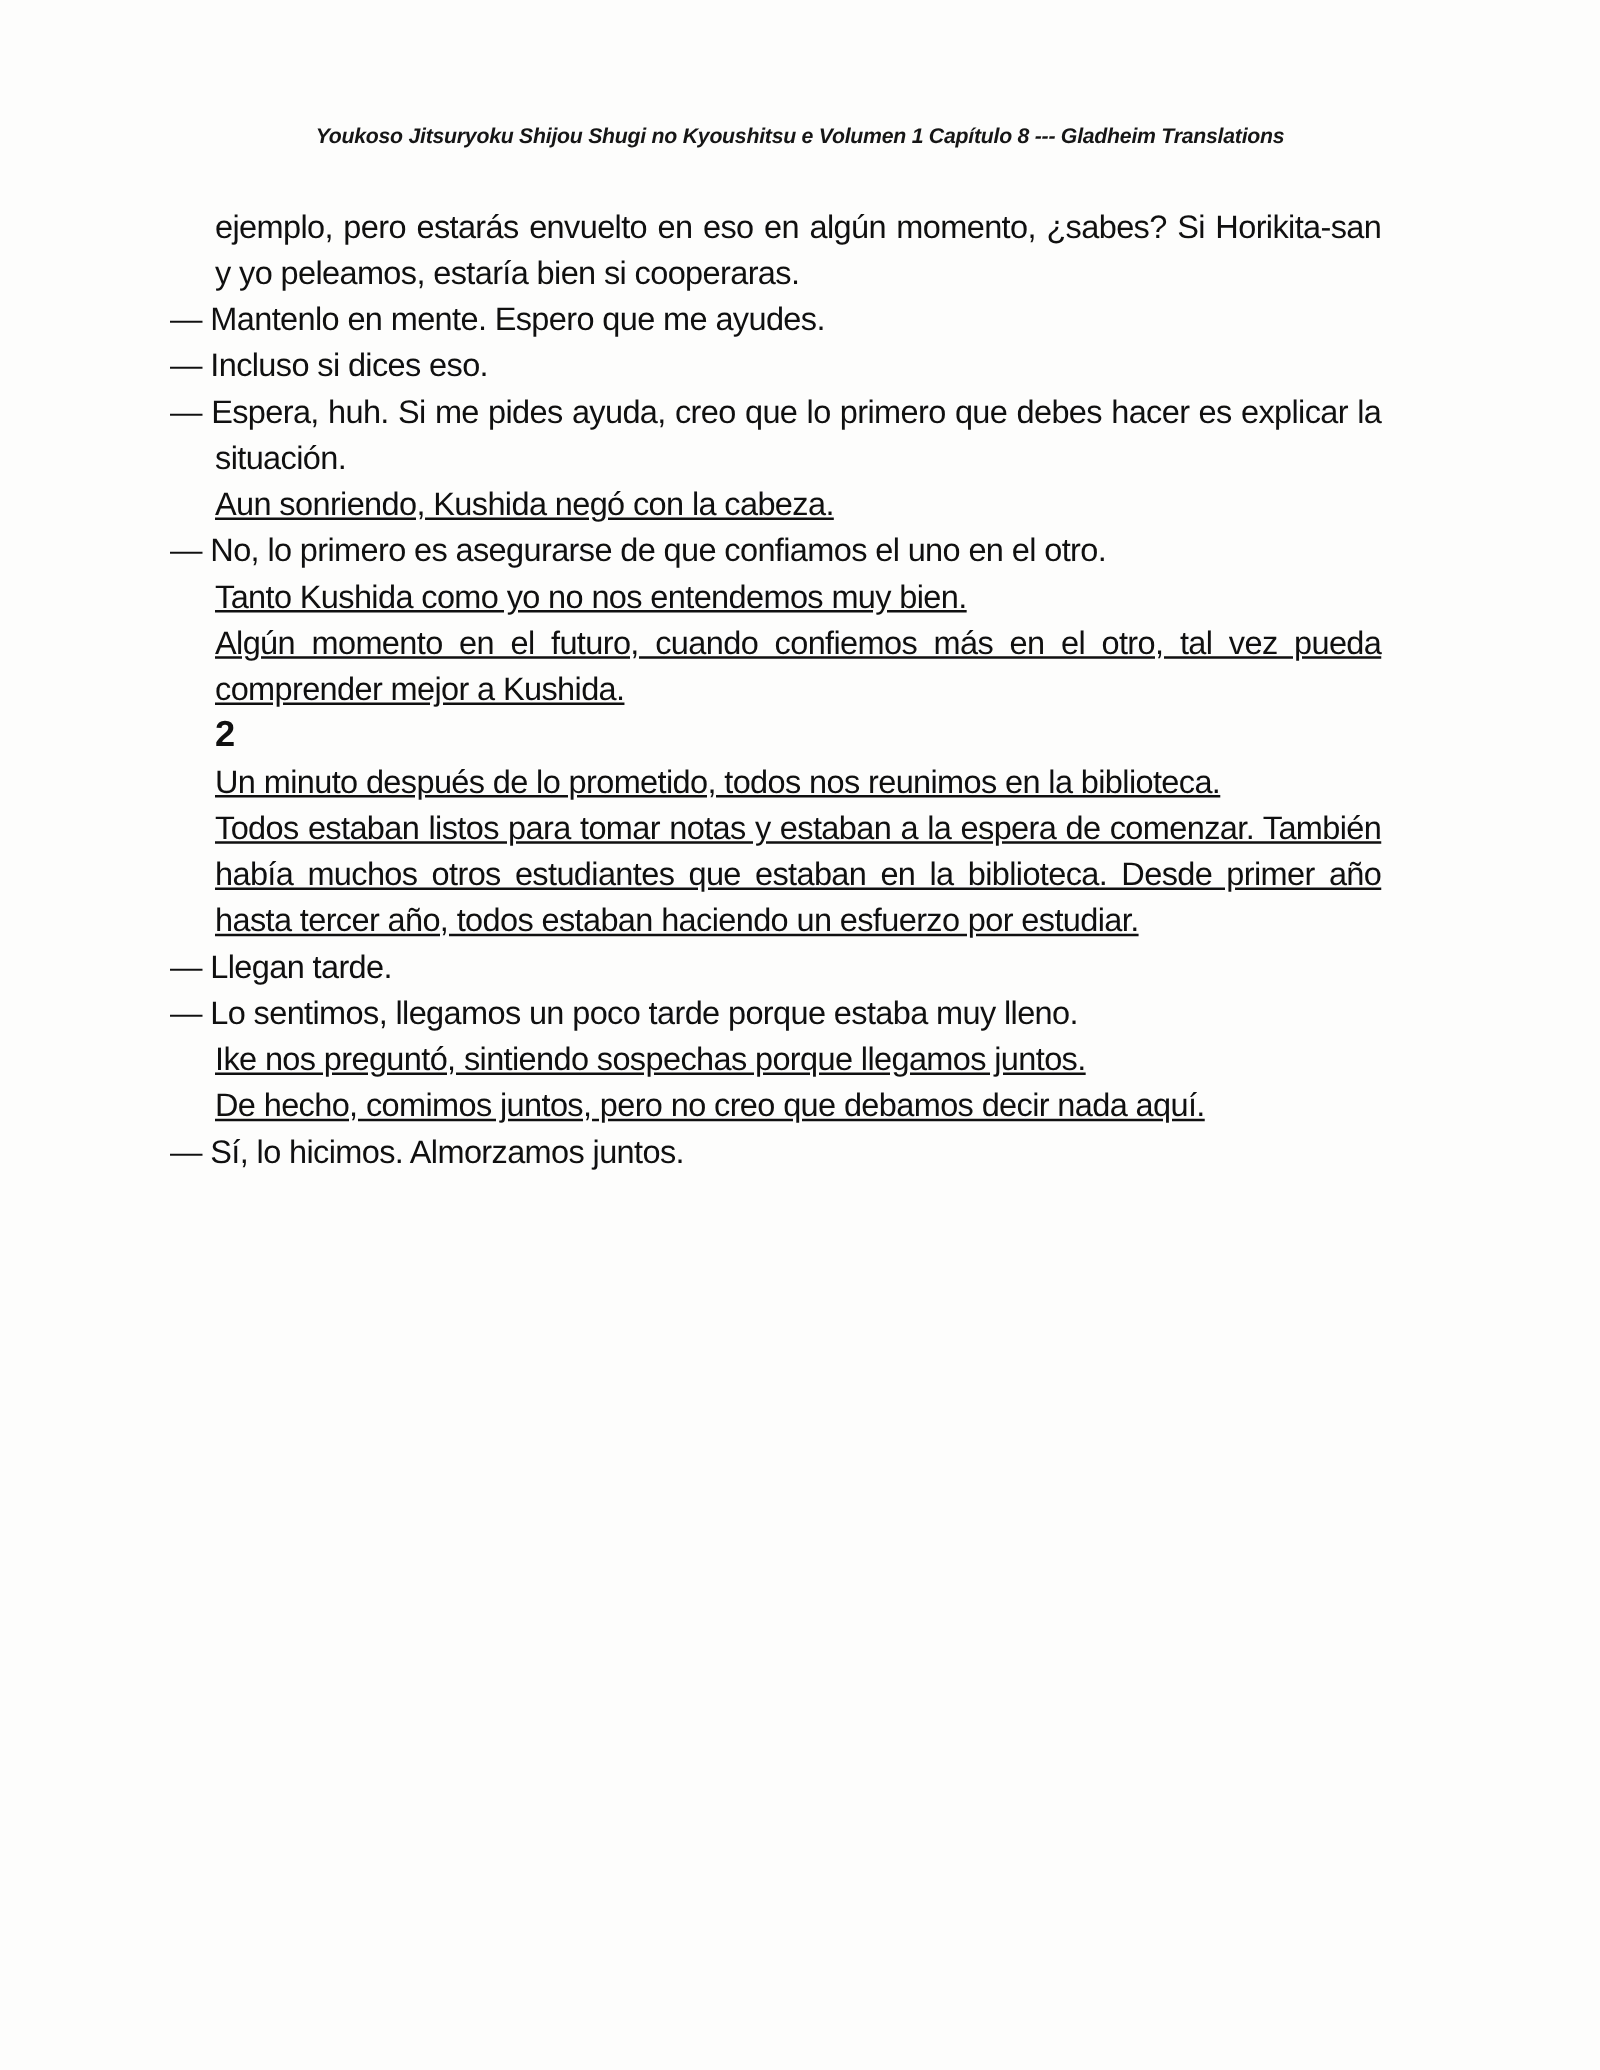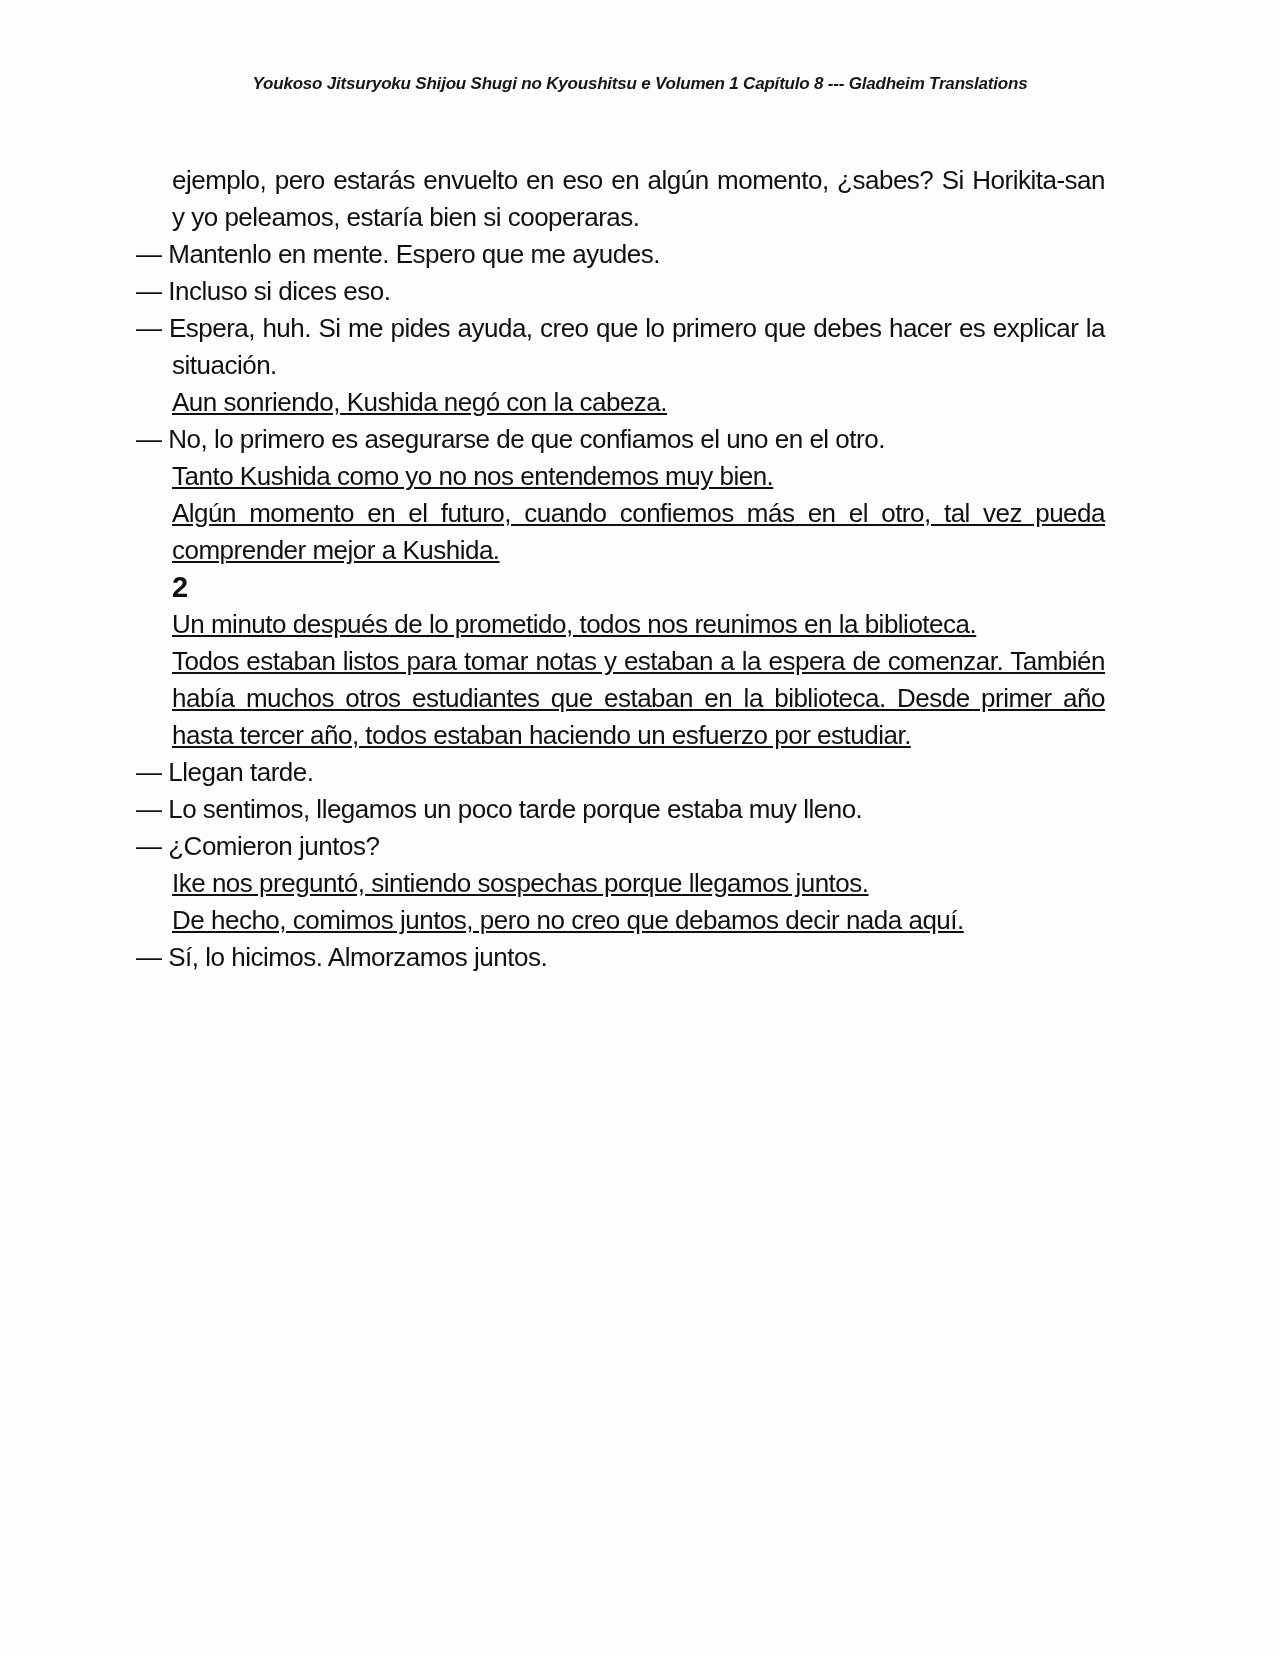--- a/index.html
+++ b/index.html
@@ -9,32 +9,32 @@
   body {
     width: 1280px;
     height: 1656px;
     background: #fdfdfc;
     color: #101010;
     font-family: "Liberation Sans", sans-serif;
     overflow: hidden;
     position: relative;
   }
   .page-header {
-    padding-top: 74px;
+    padding-top: 99px;
     width: 100%;
     text-align: center;
     font-size: 17px;
     font-style: italic;
     font-weight: 700;
     letter-spacing: -0.2px;
     color: #161616;
   }
   .content {
     margin-left: 172px;
-    margin-top: 68px;
+    margin-top: 44px;
     width: 933px;
     font-size: 26px;
     line-height: 37px;
     letter-spacing: -0.5px;
     text-align: justify;
   }
   .content p {
     margin: 0;
     padding: 0;
   }
@@ -70,17 +70,16 @@
     <p class="dialogue">— Espera, huh. Si me pides ayuda, creo que lo primero que debes hacer es explicar la situación.</p>
     <p class="para">Aun sonriendo, Kushida negó con la cabeza.</p>
     <p class="dialogue">— No, lo primero es asegurarse de que confiamos el uno en el otro.</p>
     <p class="para">Tanto Kushida como yo no nos entendemos muy bien.</p>
     <p class="para">Algún momento en el futuro, cuando confiemos más en el otro, tal vez pueda comprender mejor a Kushida.</p>
     <p class="section-number">2</p>
     <p class="para">Un minuto después de lo prometido, todos nos reunimos en la biblioteca.</p>
     <p class="para">Todos estaban listos para tomar notas y estaban a la espera de comenzar. También había muchos otros estudiantes que estaban en la biblioteca. Desde primer año hasta tercer año, todos estaban haciendo un esfuerzo por estudiar.</p>
     <p class="dialogue">— Llegan tarde.</p>
     <p class="dialogue">— Lo sentimos, llegamos un poco tarde porque estaba muy lleno.</p>
-    <p class="dialogue">— ¿Comieron juntos?</p>
     <p class="para">Ike nos preguntó, sintiendo sospechas porque llegamos juntos.</p>
     <p class="para">De hecho, comimos juntos, pero no creo que debamos decir nada aquí.</p>
     <p class="dialogue">— Sí, lo hicimos. Almorzamos juntos.</p>
   </div>
 
 </body></html>

